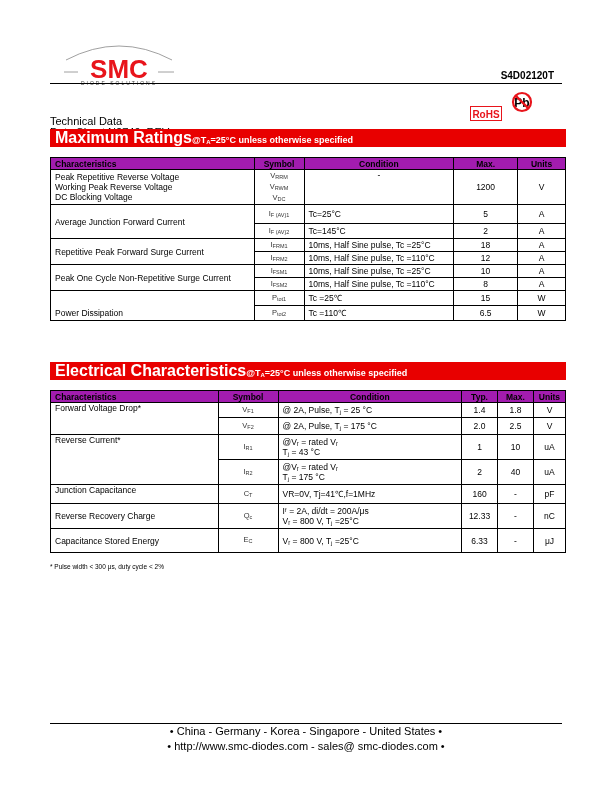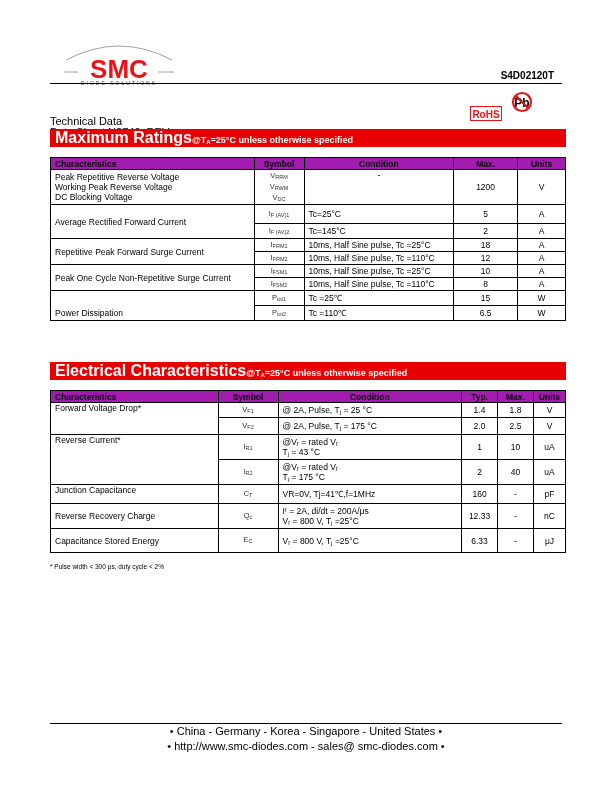--- a/index.html
+++ b/index.html
@@ -89,21 +89,21 @@
       <div><span>V</span><span class="sub">RRM</span></div>
       <div><span>V</span><span class="sub">RWM</span></div>
       <div><span>V</span><span class="sub">DC</span></div>
     </td>
     <td class="c top">-</td>
     <td class="c">1200</td>
     <td class="c">V</td>
   </tr>
 
   <tr style="height:19px">
-    <td rowspan="2">Average Rectified Forward Current</td>
+    <td rowspan="2">Average Junction Forward Current</td>
     <td class="sym"><span>I</span><span class="sub">F (AV)1</span></td>
     <td>Tc=25°C</td>
     <td class="c">5</td>
     <td class="c">A</td>
   </tr>
   <tr style="height:15px">
     <td class="sym"><span>I</span><span class="sub">F (AV)2</span></td>
     <td>Tc=145°C</td>
     <td class="c">2</td>
     <td class="c">A</td>

